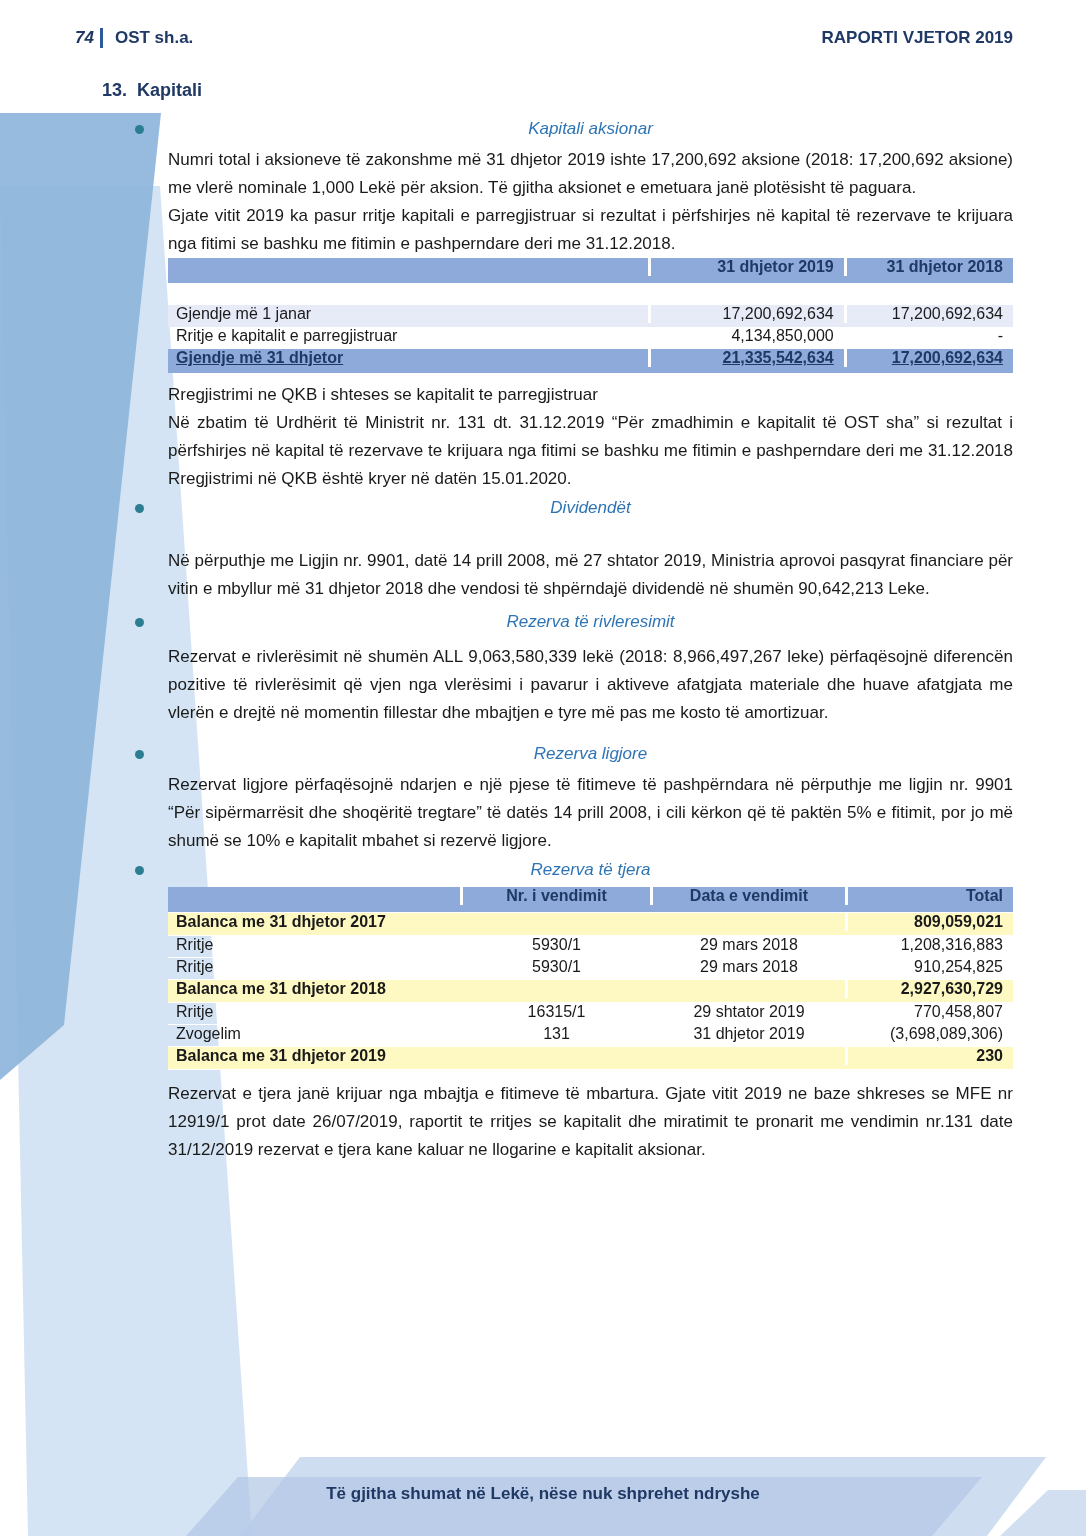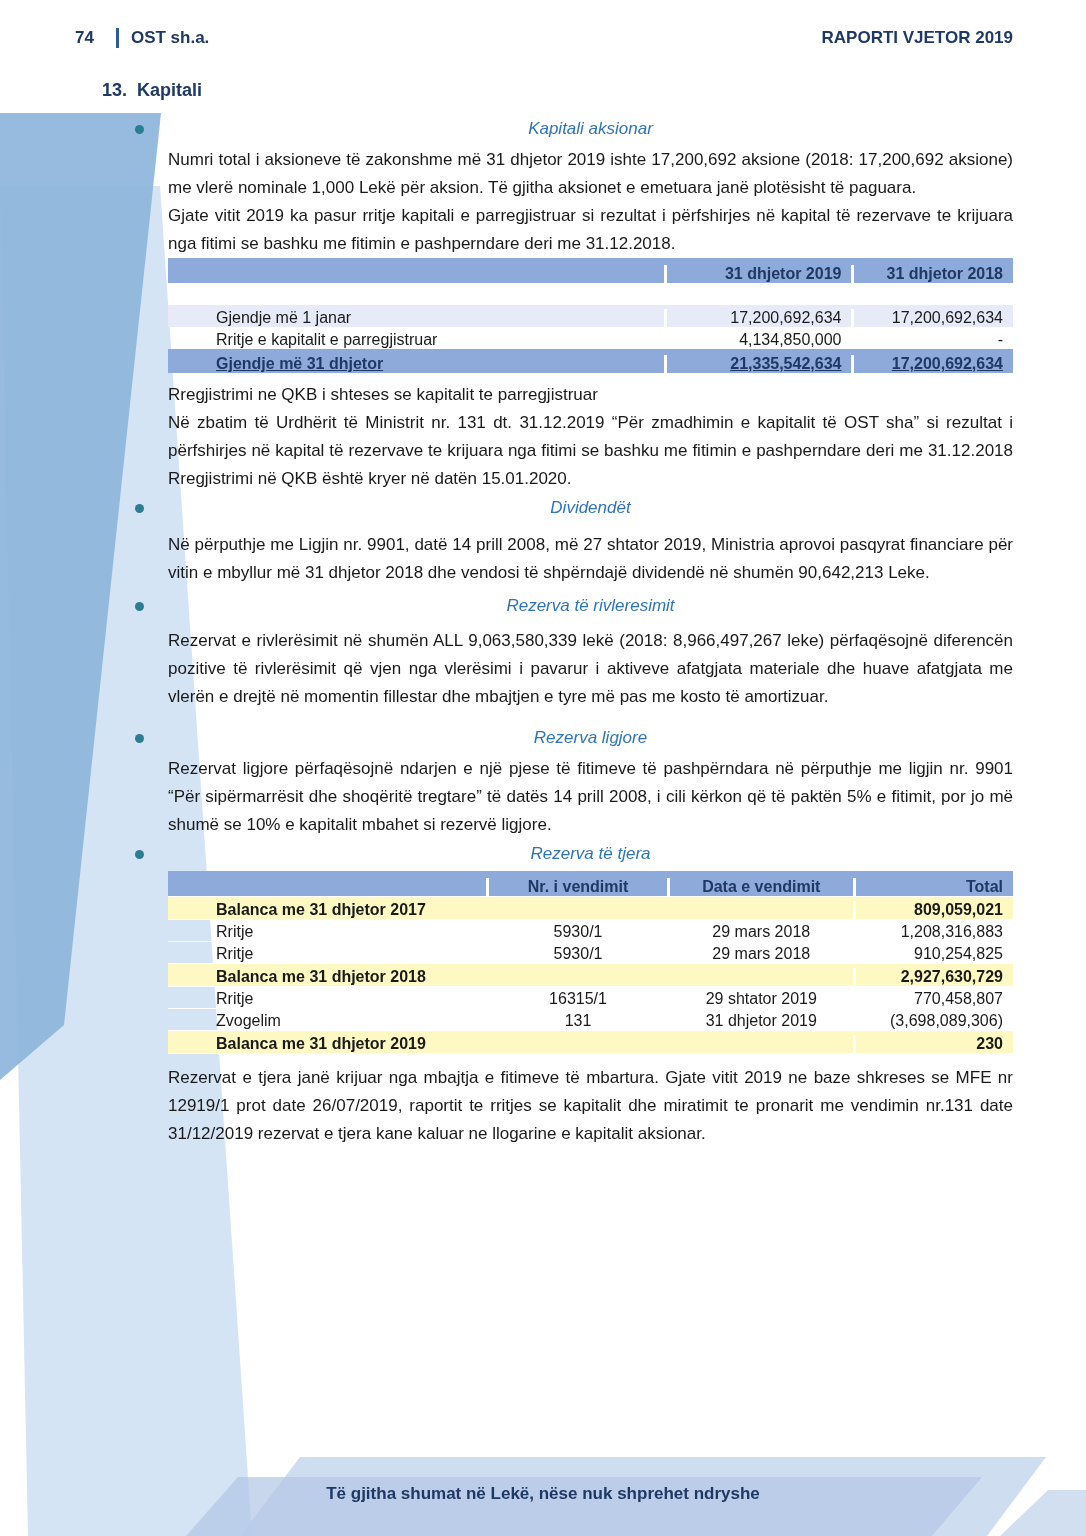--- a/index.html
+++ b/index.html
@@ -8,42 +8,42 @@
     font-family:"Liberation Sans", sans-serif;color:#1a1a1a;overflow:hidden;
   }
   
   #deco{position:absolute;top:0;left:0;z-index:0;}
   
   .page-header{
     position:absolute;top:28px;left:75px;right:73px;z-index:2;
     display:flex;justify-content:space-between;align-items:center;
     font-size:17px;font-weight:bold;color:#1f3864;
   }
-  .page-header .pageno{padding-right:22px;border-right:3px solid #2e5b97;margin-right:12px;}
+  .page-header .pageno{padding-right:6px;border-right:3px solid #2e5b97;margin-right:12px;font-style:italic;}
   .hleft{display:flex;align-items:center;}
   
   .section-heading{
     position:absolute;top:80px;left:75px;z-index:2;
     font-size:18px;font-weight:bold;color:#1f3864;display:flex;
   }
   .section-heading .num{width:52px;}
   
   .content{position:absolute;top:118px;left:168px;width:845px;z-index:2;}
   .bullet-heading{
     position:relative;font-size:17px;font-style:italic;color:#2e74b5;
     line-height:22px;height:22px;margin-bottom:6px;text-align:center;
   }
   .bullet-dot{
     position:absolute;left:-33px;top:7px;width:9px;height:9px;border-radius:50%;
     background:#2b7d91;
   }
   .para{font-size:17px;line-height:28px;text-align:justify;margin:0;}
   
   .t{width:845px;font-size:16px;}
-  .trow{display:flex;align-items:flex-end;box-sizing:border-box;padding-left:40px;}
+  .trow{display:flex;align-items:flex-start;box-sizing:border-box;}
   .trow>div{box-sizing:border-box;overflow:hidden;white-space:nowrap;}
   .hdr{background:#8eaadb;color:#1f3864;font-weight:bold;}
   .band{background:#fef9c3;font-weight:bold;}
   .lightrow{background:#e7ebf8;}
   .totalrow{background:#8eaadb;color:#1f3864;font-weight:bold;text-decoration:underline;}
   .num{text-align:right;padding-right:10px;}
   .ctr{text-align:center;}
   
   .t1 .c1{width:500px;padding-left:8px;}
   .t1 .c2{width:204px;border-left:3px solid #fff;}
@@ -55,21 +55,21 @@
   
   .t2 .c1{width:292px;padding-left:8px;}
   .t2 .c2{width:190px;border-left:3px solid #fff;}
   .t2 .c3{width:195px;border-left:3px solid #fff;}
   .t2 .c4{width:168px;border-left:3px solid #fff;}
   .t2 .trow{height:22px;border-bottom:1px solid #fff;}
   .t2 .hrow{height:26px;}
   .t2 .band{height:23px;}
   
   .mt4{margin-top:4px;}.mt6{margin-top:16px;}.mt8{margin-top:8px;}
-  .mt10{margin-top:10px;}.mt12{margin-top:12px;}
+  .mt10{margin-top:10px;}.mt12{margin-top:28px;}
   
   .footer-note{
     position:absolute;top:1484px;left:0;right:0;z-index:2;text-align:center;
     font-size:17px;font-weight:bold;color:#1f3864;
   }
 </style>
 </head>
 <body>
 
 <svg id="deco" width="1086" height="1536" viewBox="0 0 1086 1536">

